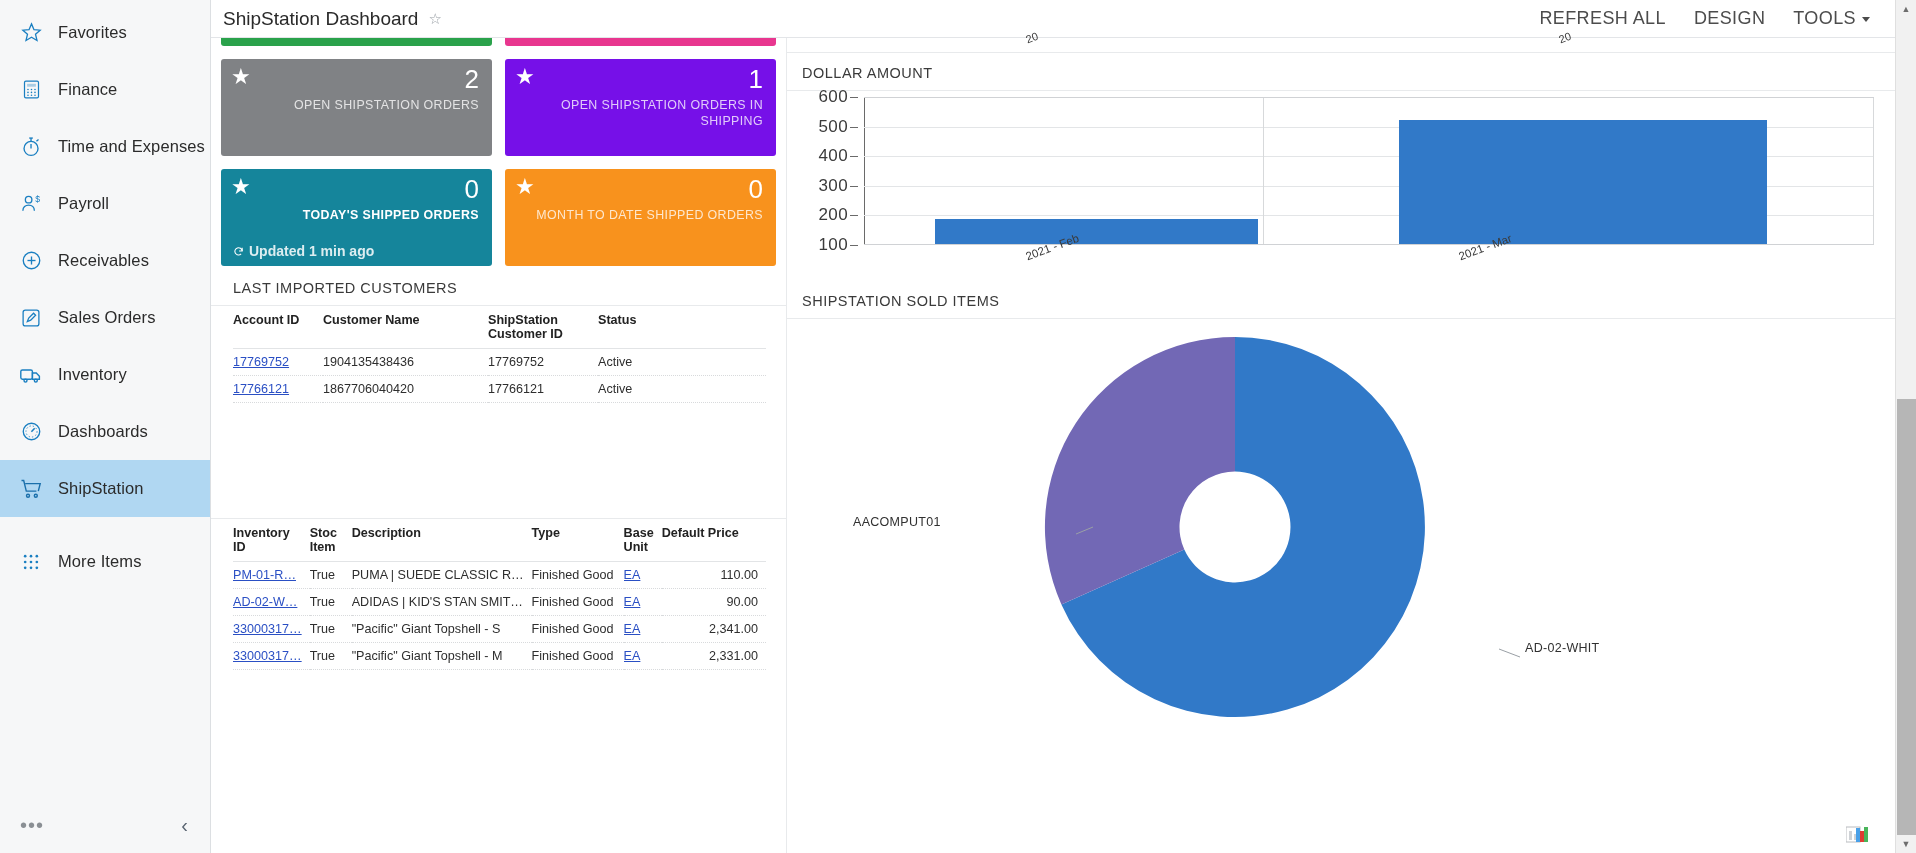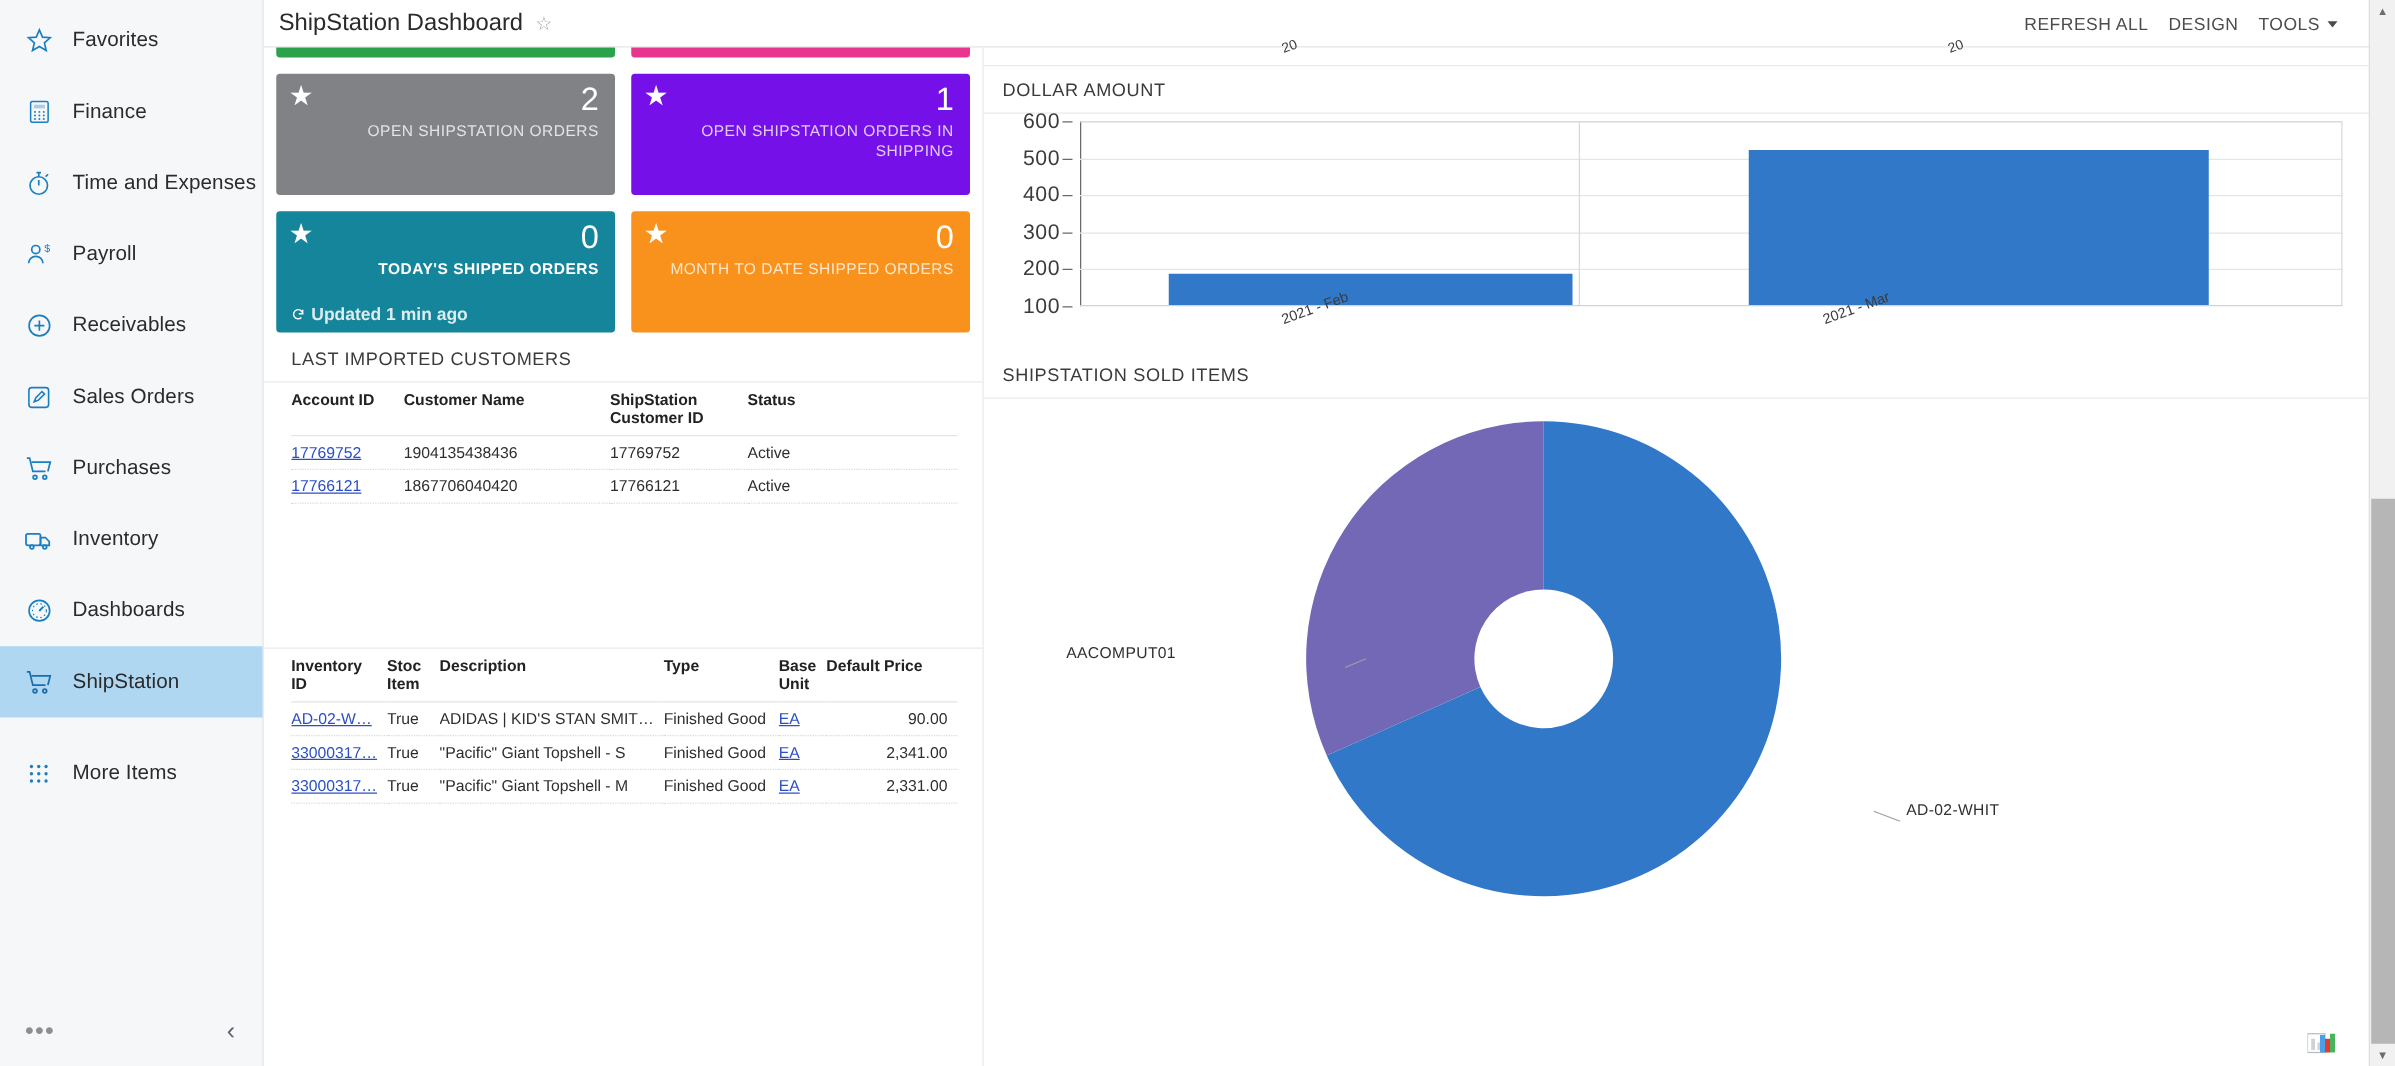--- a/index.html
+++ b/index.html
@@ -54,22 +54,22 @@
   .topbar {
     height: 38px;
     display: flex; align-items: center;
     border-bottom: 1px solid #e3e5e8;
     background: #fff;
     position: relative;
   }
   .page-title { font-size: 19px; color: #2a2a2a; padding-left: 12px; font-weight: 400; }
   .fav-star { margin-left: 10px; color: #9aa0a6; font-size: 15px; cursor: pointer; }
   .topbar-actions {
-    margin-left: auto; display: flex; align-items: center; gap: 16px;
-    padding-right: 46px; font-size: 14px; color: #4c4c4c; letter-spacing: .4px;
+    margin-left: auto; display: flex; align-items: center; gap: 28px;
+    padding-right: 46px; font-size: 18px; color: #4c4c4c; letter-spacing: .4px;
   }
   .topbar-actions div { cursor: pointer; white-space: nowrap; }
   .caret { display: inline-block; margin-left: 6px; border-left: 4.5px solid transparent;
            border-right: 4.5px solid transparent; border-top: 5.5px solid #4c4c4c; vertical-align: middle; }
 
   .content { display: flex; height: 815px; }
   .col-left { width: 575px; flex: 0 0 575px; position: relative; }
   .col-right { flex: 1 1 auto; position: relative; border-left: 1px solid #e8eaec; }
 
   
@@ -229,31 +229,20 @@
       <div class="nav-item">
         <span class="nav-icon">
           <svg width="22" height="22" viewBox="0 0 24 24" fill="none" stroke="#1a7fc1" stroke-width="1.4">
               <rect x="3.4" y="3.4" width="17.2" height="17.2" rx="2.4"></rect>
               <path d="M8 15.8l1.5-3.7 5.3-5.3 2.2 2.2-5.3 5.3z"></path>
             </svg>
         </span>
         <span class="nav-label">Sales Orders</span>
       </div>
 
-      <div class="nav-item">
-        <span class="nav-icon">
-          <svg width="24" height="24" viewBox="0 0 24 24" fill="none" stroke="#1a7fc1" stroke-width="1.4">
-              <path d="M2.5 3.5h2.2l2.6 10.6h10.1"></path>
-              <path d="M6.2 6.6h15l-1.9 7.5"></path>
-              <circle cx="9" cy="18.7" r="1.5"></circle>
-              <circle cx="16.8" cy="18.7" r="1.5"></circle>
-            </svg>
-        </span>
-        <span class="nav-label">Purchases</span>
-      </div>
 
       <div class="nav-item">
         <span class="nav-icon">
           <svg width="24" height="24" viewBox="0 0 24 24" fill="none" stroke="#1a7fc1" stroke-width="1.4">
               <rect x="1.8" y="7" width="11.6" height="9.2" rx="1.6"></rect>
               <path d="M13.4 10h3.9l3.1 3.2v3h-7z"></path>
               <circle cx="6.5" cy="17.6" r="1.5"></circle>
               <circle cx="16.8" cy="17.6" r="1.5"></circle>
             </svg>
         </span>
@@ -405,20 +394,28 @@
                 <th style="width:62px">Inventory ID</th>
                 <th style="width:42px">Stoc Item</th>
                 <th style="width:176px">Description</th>
                 <th style="width:92px">Type</th>
                 <th style="width:38px">Base Unit</th>
                 <th class="num">Default Price</th>
               </tr>
                 </thead>
               <tbody>
                 <tr>
+                  <td><a>PM-01-R…</a></td>
+                  <td>True</td>
+                  <td>PUMA | SUEDE CLASSIC R…</td>
+                  <td>Finished Good</td>
+                  <td><a>EA</a></td>
+                  <td class="num">110.00</td>
+                </tr>
+                <tr>
                   <td><a>AD-02-W…</a></td>
                   <td>True</td>
                   <td>ADIDAS | KID'S STAN SMIT…</td>
                   <td>Finished Good</td>
                   <td><a>EA</a></td>
                   <td class="num">90.00</td>
                 </tr>
                 <tr>
                   <td><a>33000317…</a></td>
                   <td>True</td>

